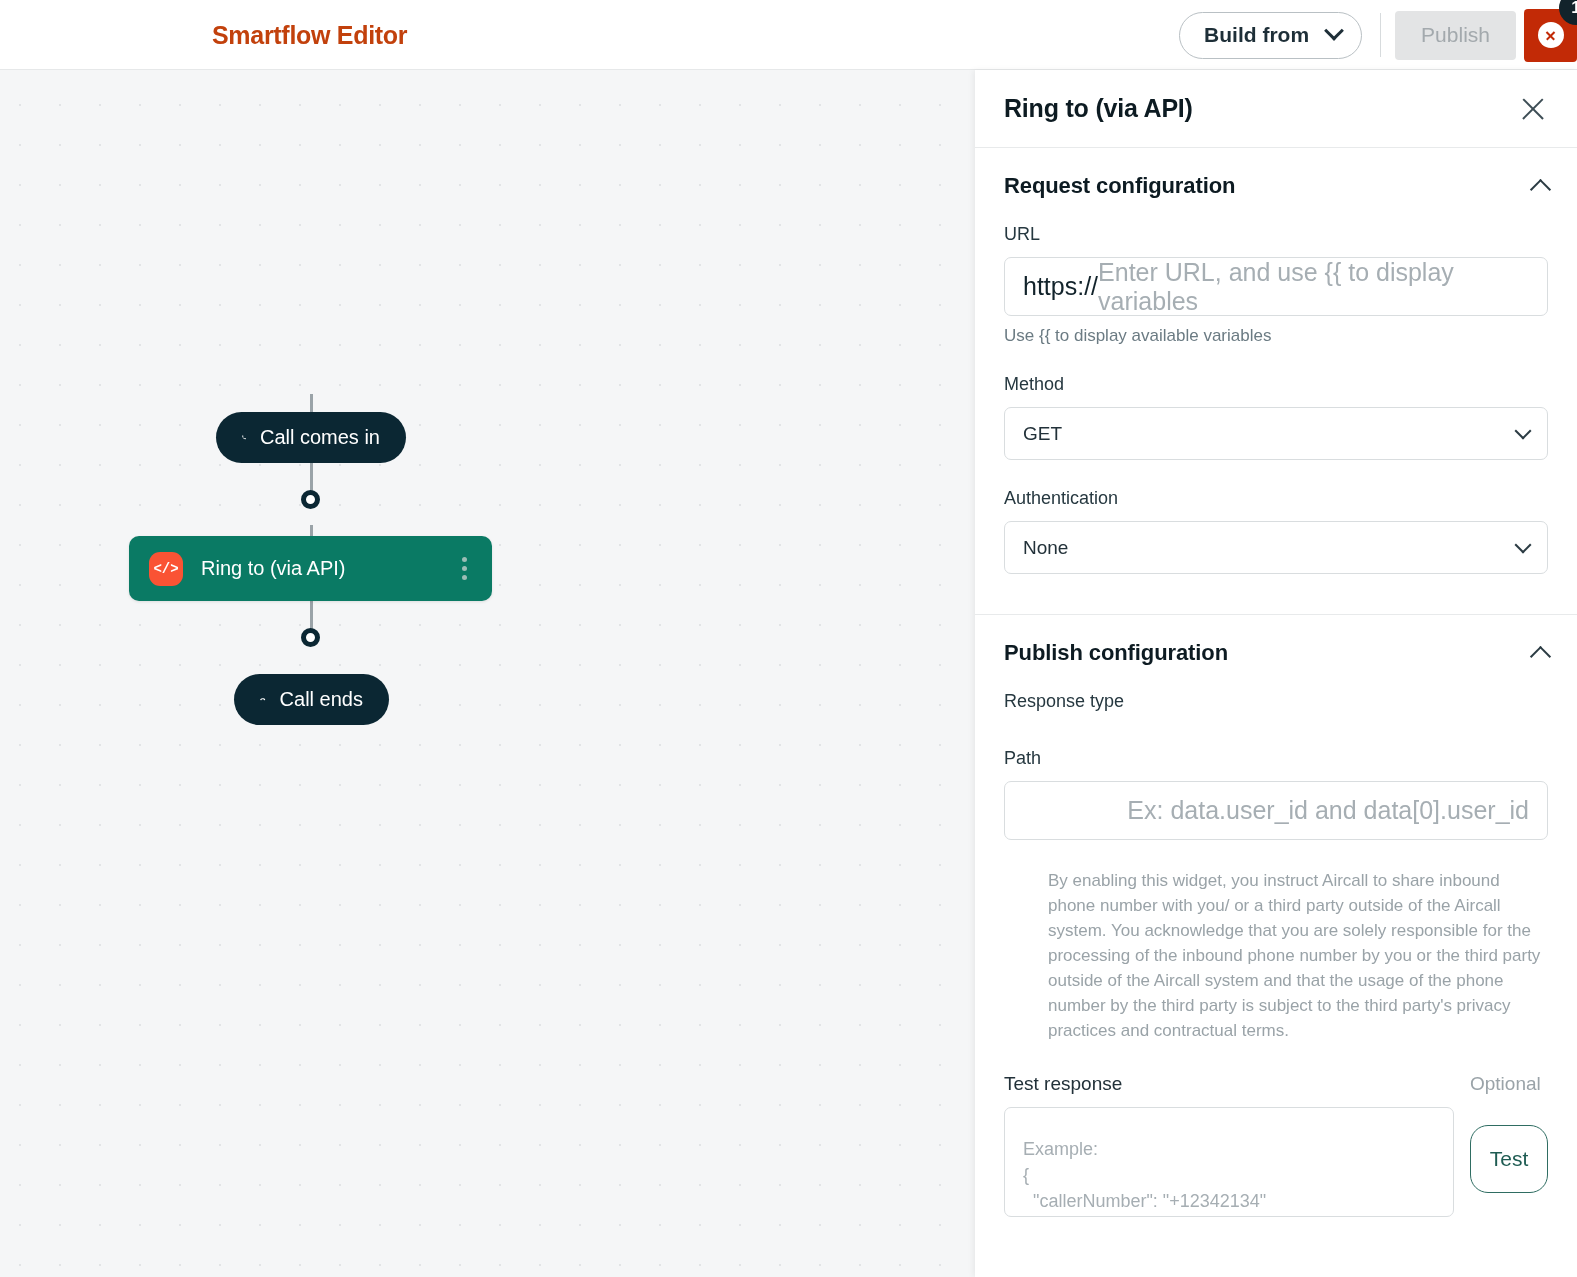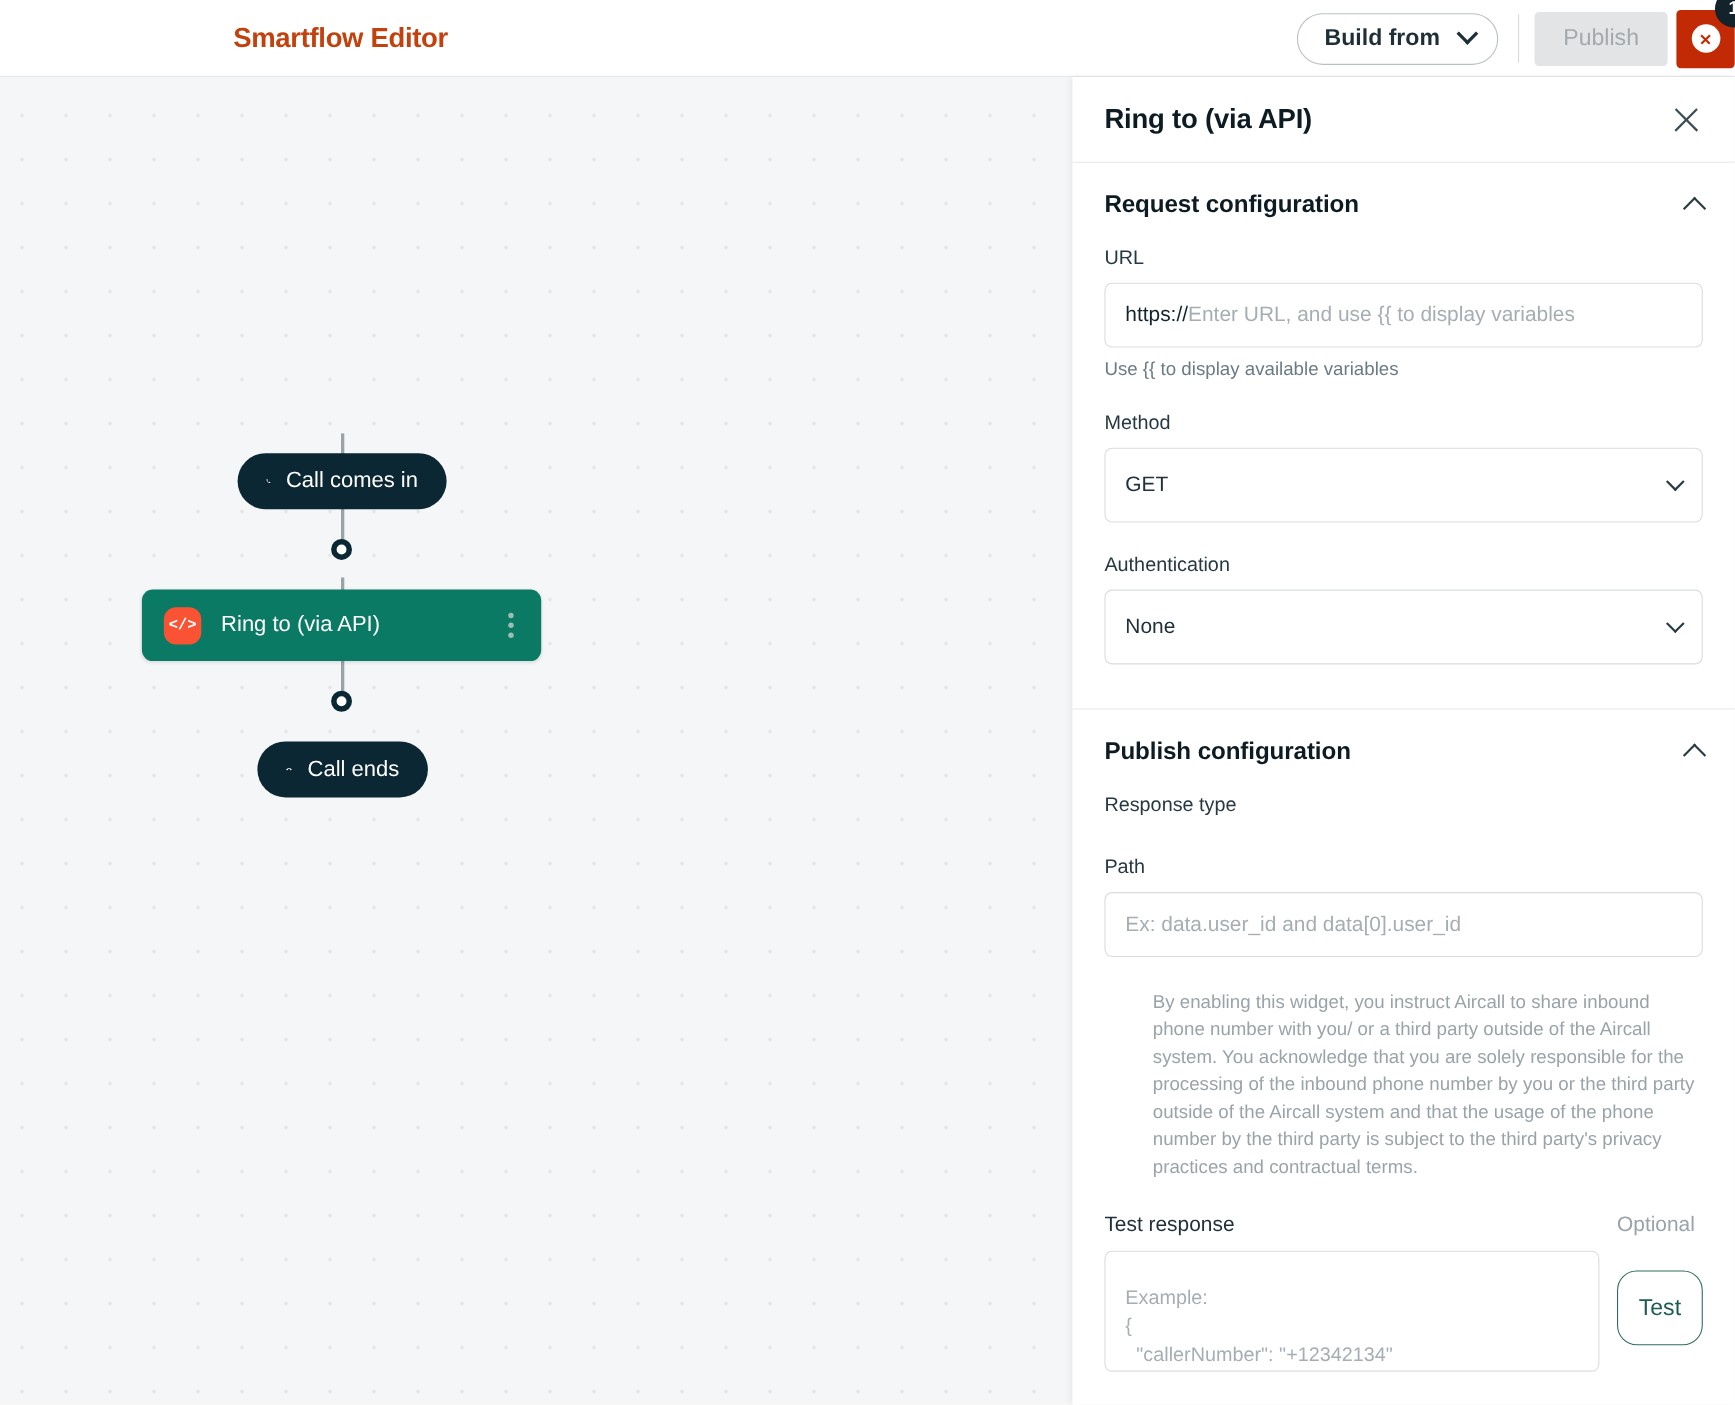--- a/index.html
+++ b/index.html
@@ -181,26 +181,26 @@
     transform: rotate(45deg); margin-top: 6px;
   }
   .hr { height: 1px; background: #e8eaeb; width: 100%; }
 
   .field { margin-bottom: 4px; }
   .flabel { font-size: 18px; color: #263840; margin-bottom: 12px; display: block; }
   .fhint  { font-size: 17px; color: #6b7b83; margin-top: 10px; }
   .input-box {
     height: 59px; border: 1px solid #d9dddf; border-radius: 7px;
     display: flex; align-items: center; padding: 0 18px;
-    background: #fff; font-size: 19px; cursor: text;
+    background: #fff; font-size: 25px; cursor: text; justify-content: flex-end;
   }
   .prefix { color: #12232b; }
   .ph { color: #a6aeb3; }
   .select-box {
-    height: 68px; border: 1px solid #d9dddf; border-radius: 7px;
+    height: 53px; border: 1px solid #d9dddf; border-radius: 7px;
     display: flex; align-items: center; padding: 0 18px;
     background: #fff; font-size: 19px; color:#223139; cursor: pointer;
   }
   .select-box.outlined { border: 1px solid #54646c; }
   .sel-chev {
     margin-left: auto; width: 12px; height: 12px;
     border-right: 2.8px solid #2b3b43;
     border-bottom: 2.8px solid #2b3b43;
     transform: rotate(45deg); margin-bottom: 6px;
   }

